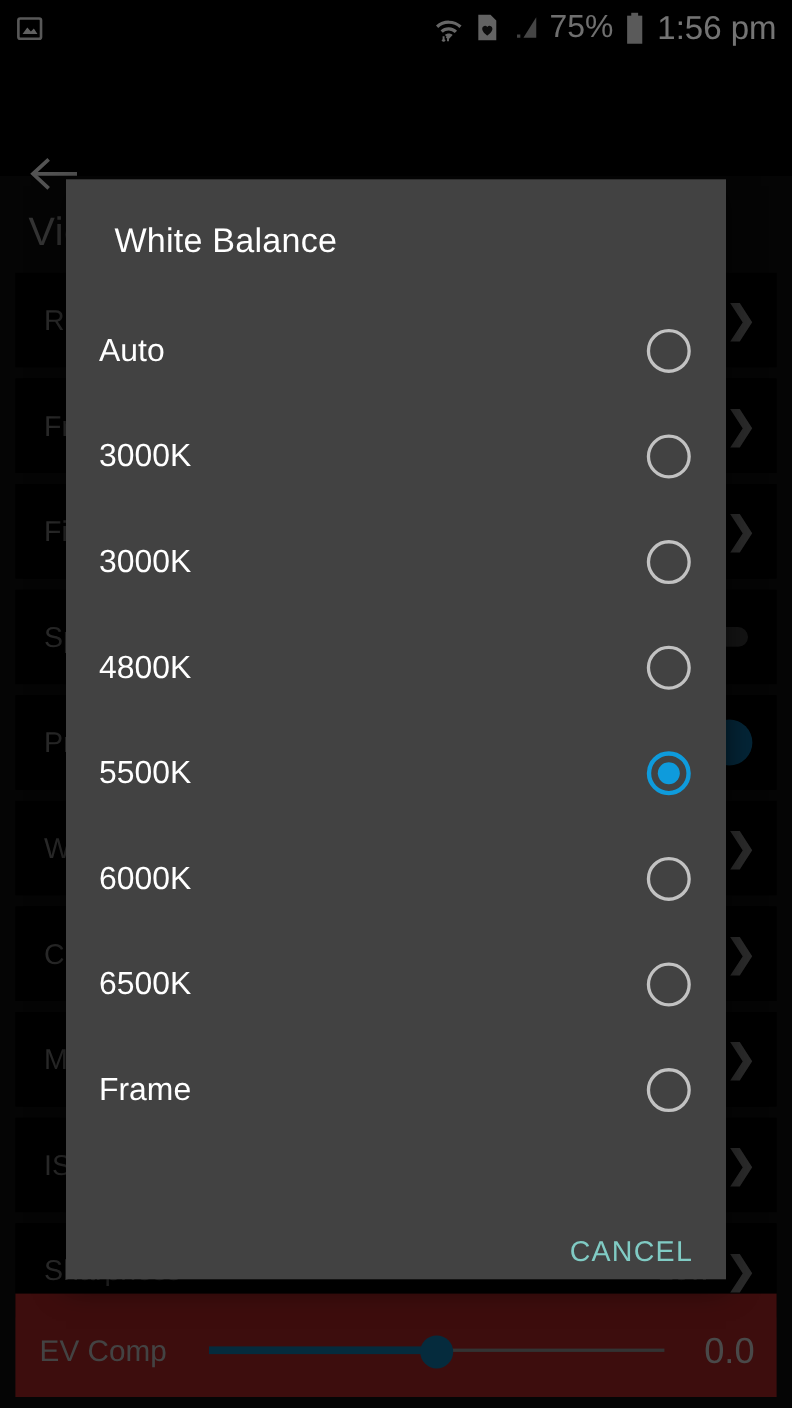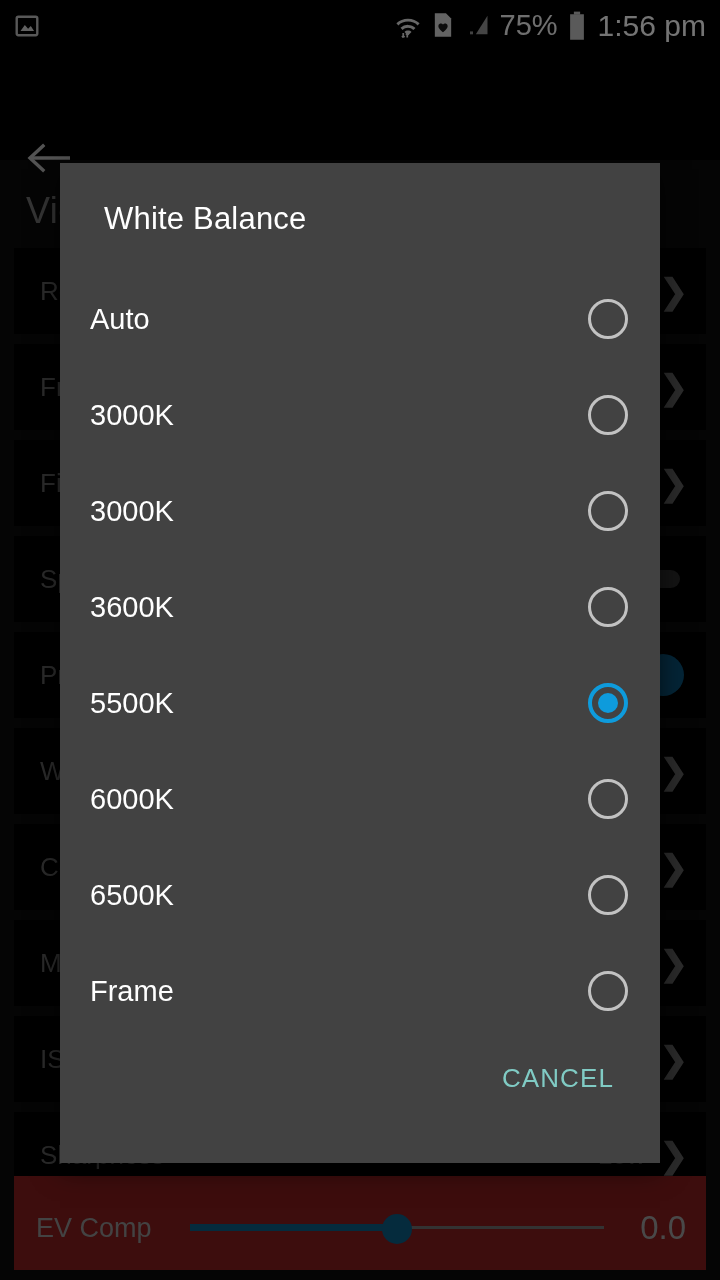--- a/index.html
+++ b/index.html
@@ -250,23 +250,23 @@
     margin: -10px 0 0 -10px;
     border-radius: 50%;
     background: #0e9bdc;
   }
   .dlg-actions {
     position: absolute;
     right: 0; bottom: 0;
     height: 110px;
     width: 100%;
     display: flex;
-    align-items: flex-start;
+    align-items: flex-end;
     justify-content: flex-end;
-    padding-right: 40px;
+    padding-right: 24px;
     box-sizing: border-box;
   }
   .cancel-btn {
     color: #80cbc4;
     font-size: 26px;
     letter-spacing: 1.1px;
     font-weight: 400;
     background: none;
     border: none;
     padding: 10px 6px;
@@ -423,21 +423,21 @@
         </div>
         <div class="dlg-item">
           <div class="dlg-item-label">3000K</div>
           <div class="radio"></div>
         </div>
         <div class="dlg-item">
           <div class="dlg-item-label">3000K</div>
           <div class="radio"></div>
         </div>
         <div class="dlg-item">
-          <div class="dlg-item-label">3600K</div>
+          <div class="dlg-item-label">4800K</div>
           <div class="radio"></div>
         </div>
         <div class="dlg-item">
           <div class="dlg-item-label">5500K</div>
           <div class="radio checked"></div>
         </div>
         <div class="dlg-item">
           <div class="dlg-item-label">6000K</div>
           <div class="radio"></div>
         </div>

